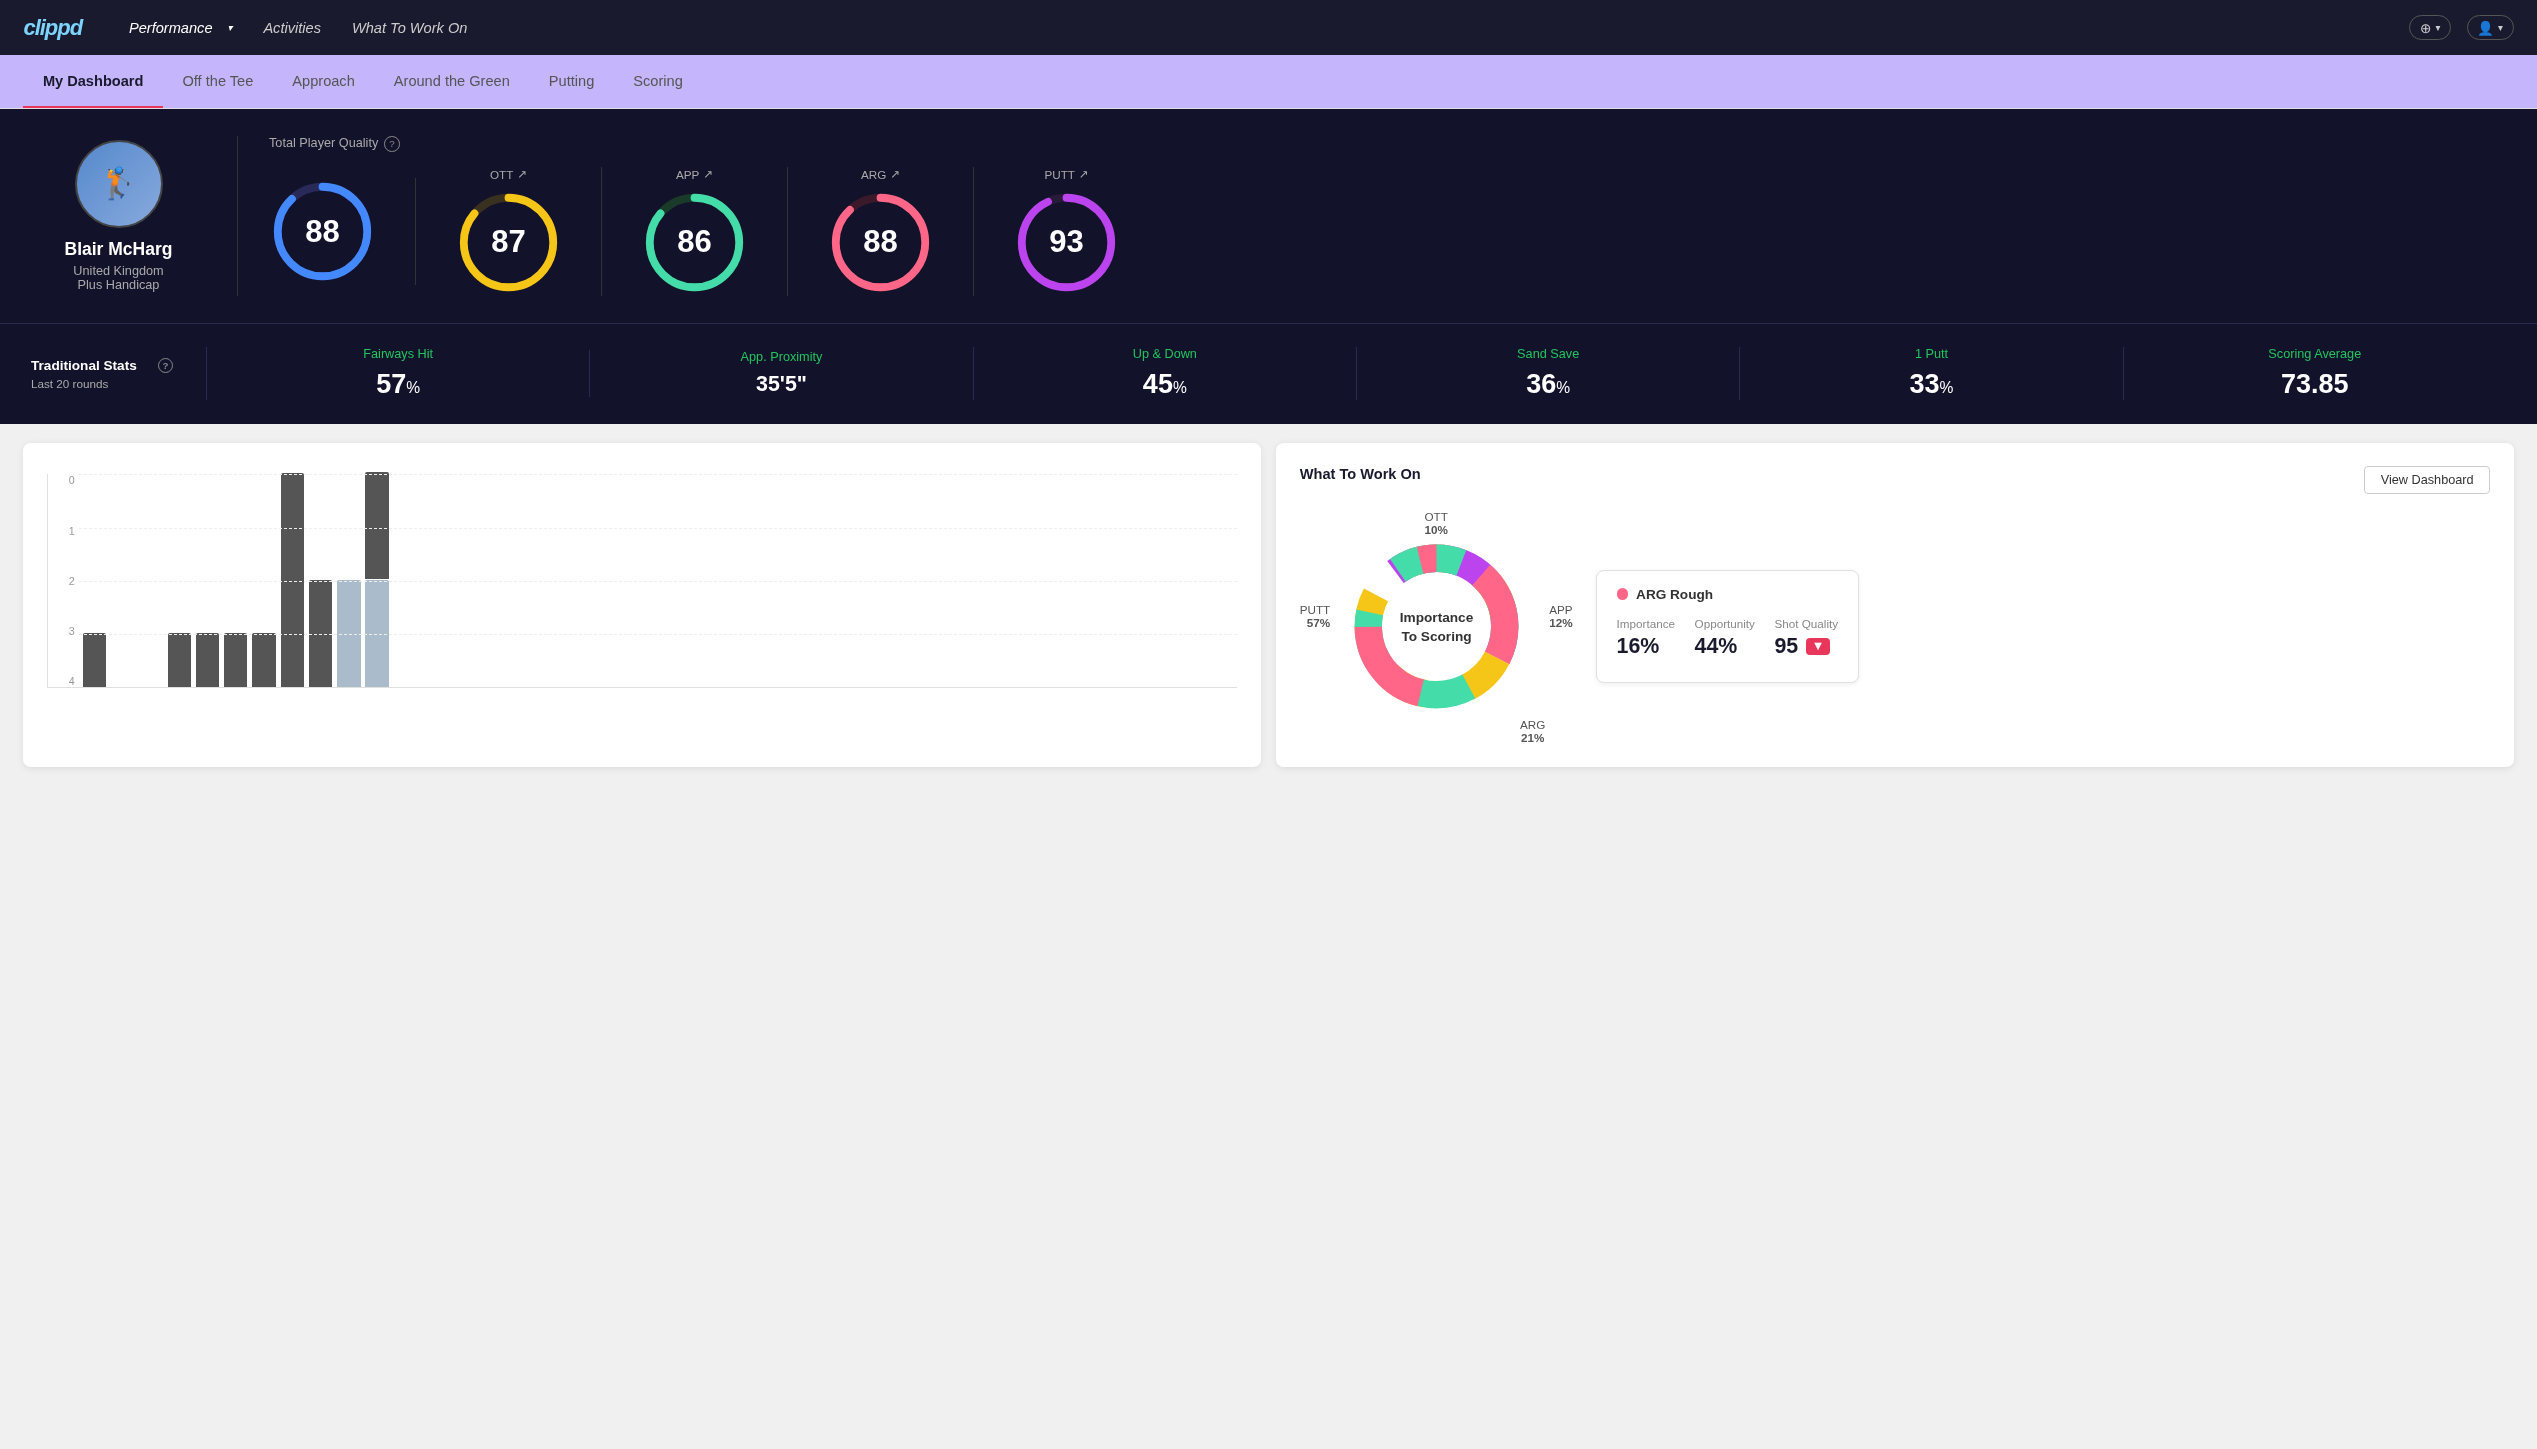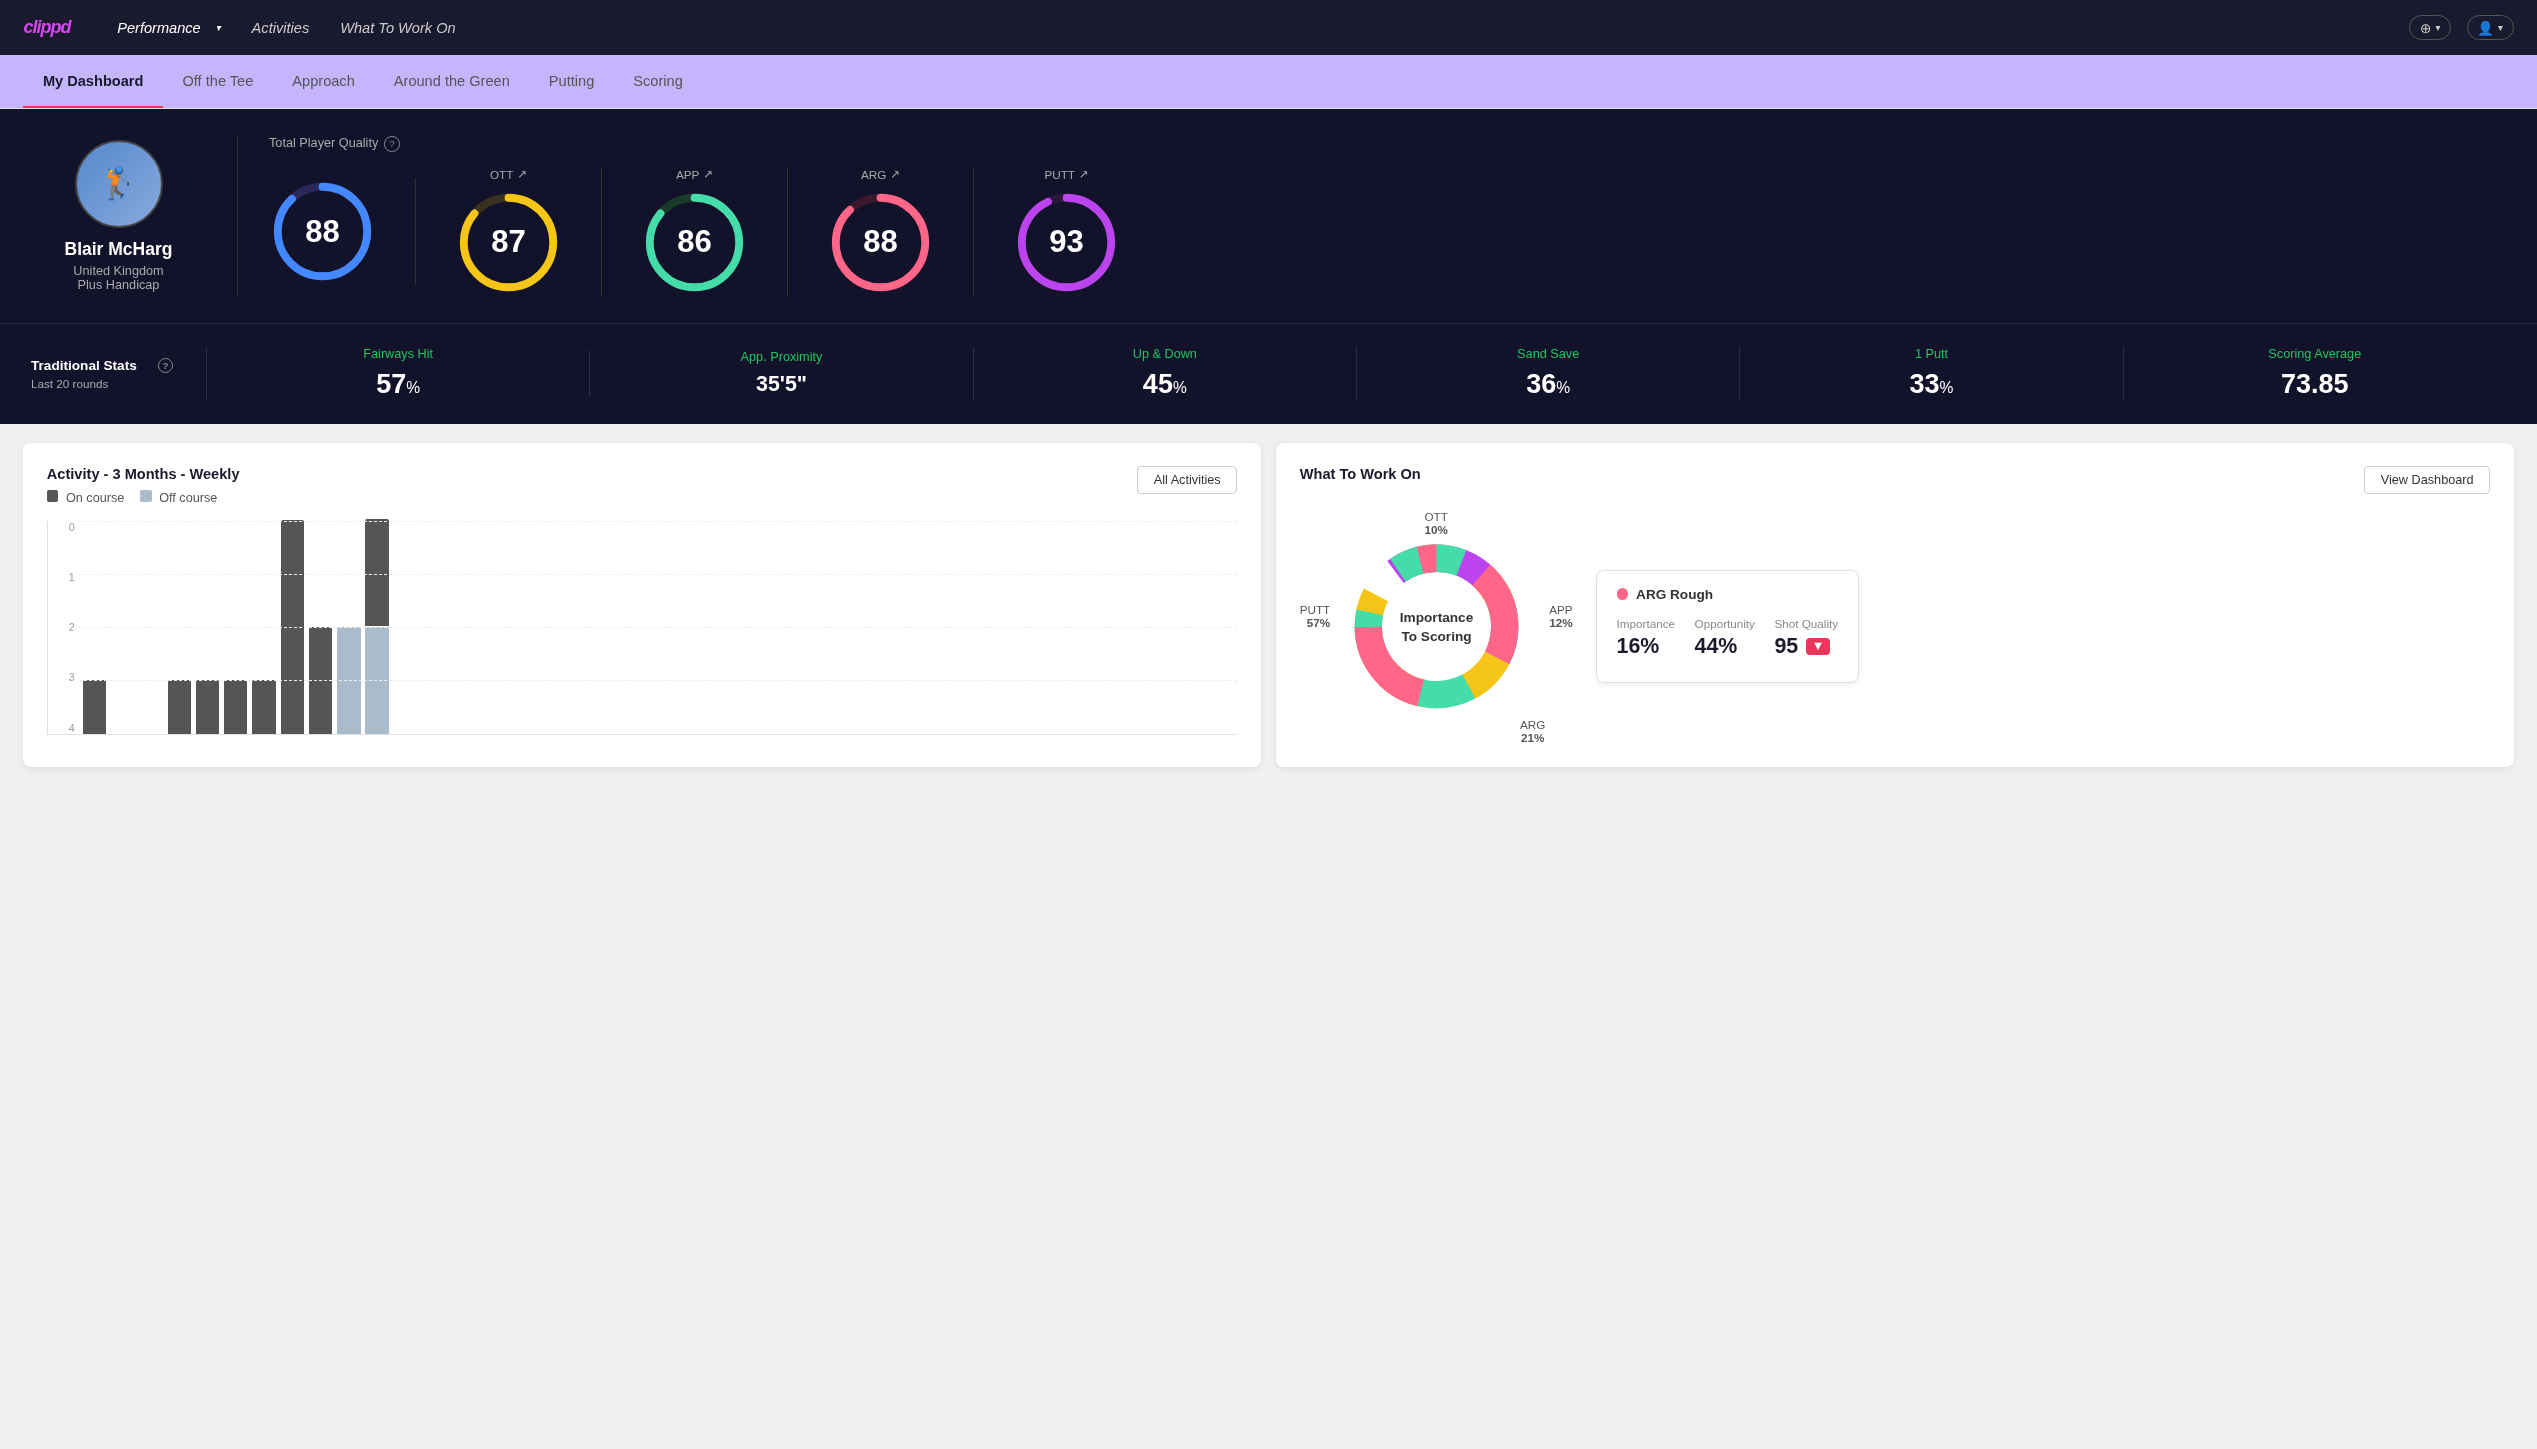--- a/index.html
+++ b/index.html
@@ -8,22 +8,22 @@
     
     .top-nav {
       background: #1a1a2e;
       display: flex;
       align-items: center;
       padding: 0 23.4px;
       height: 55px;
       justify-content: space-between;
     }
     .logo {
-      color: #d946ef;
-      font-size: 18px;
+      color: #7dd3fc;
+      font-size: 22px;
       font-weight: 800;
       font-style: italic;
       letter-spacing: -1px;
     }
     .nav-links {
       display: flex;
       gap: 31px;
       margin-left: 39px;
     }
     .nav-link {
@@ -525,36 +525,20 @@
   </div>
   <div class="stat-item">
     <div class="stat-name">Scoring Average</div>
     <div class="stat-value">73.85</div>
   </div>
 </div>
 
 <div class="bottom-panels">
 
   <div class="panel panel-left">
-    <div class="panel-header">
-      <div>
-        <div class="panel-title">Activity - 3 Months - Weekly</div>
-        <div class="panel-legend" style="margin-top:7.8px;">
-          <span>
-            <span class="legend-dot" style="background:#555;"></span>
-            <span>On course</span>
-          </span>
-          <span>
-            <span class="legend-dot" style="background:#aabbcc;"></span>
-            <span>Off course</span>
-          </span>
-        </div>
-      </div>
-      <button class="btn-outline">All Activities</button>
-    </div>
 
     <div style="position:relative; margin-top:7.8px;">
       <div class="bar-chart" id="bar-chart">
         <div class="y-axis-labels">
           <span>4</span>
           <span>3</span>
           <span>2</span>
           <span>1</span>
           <span>0</span>
         </div>

